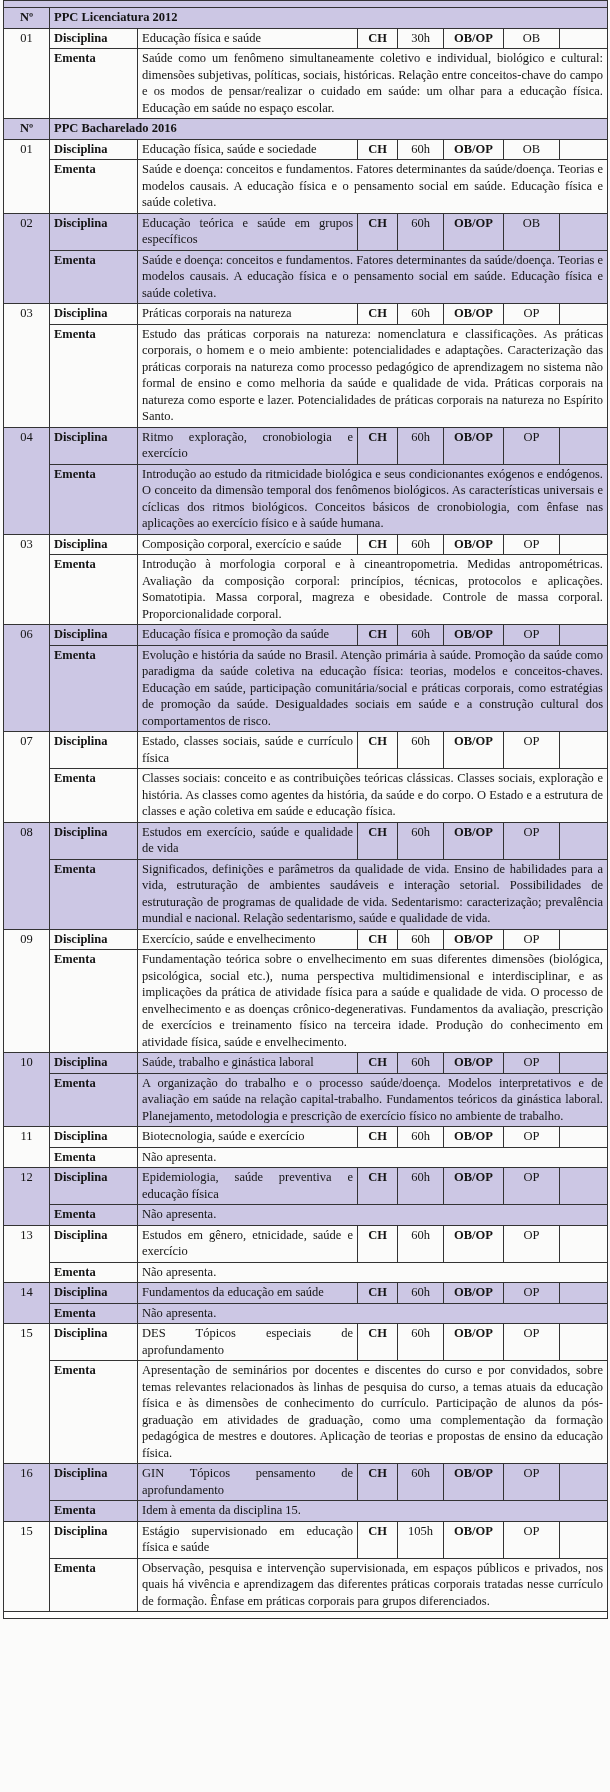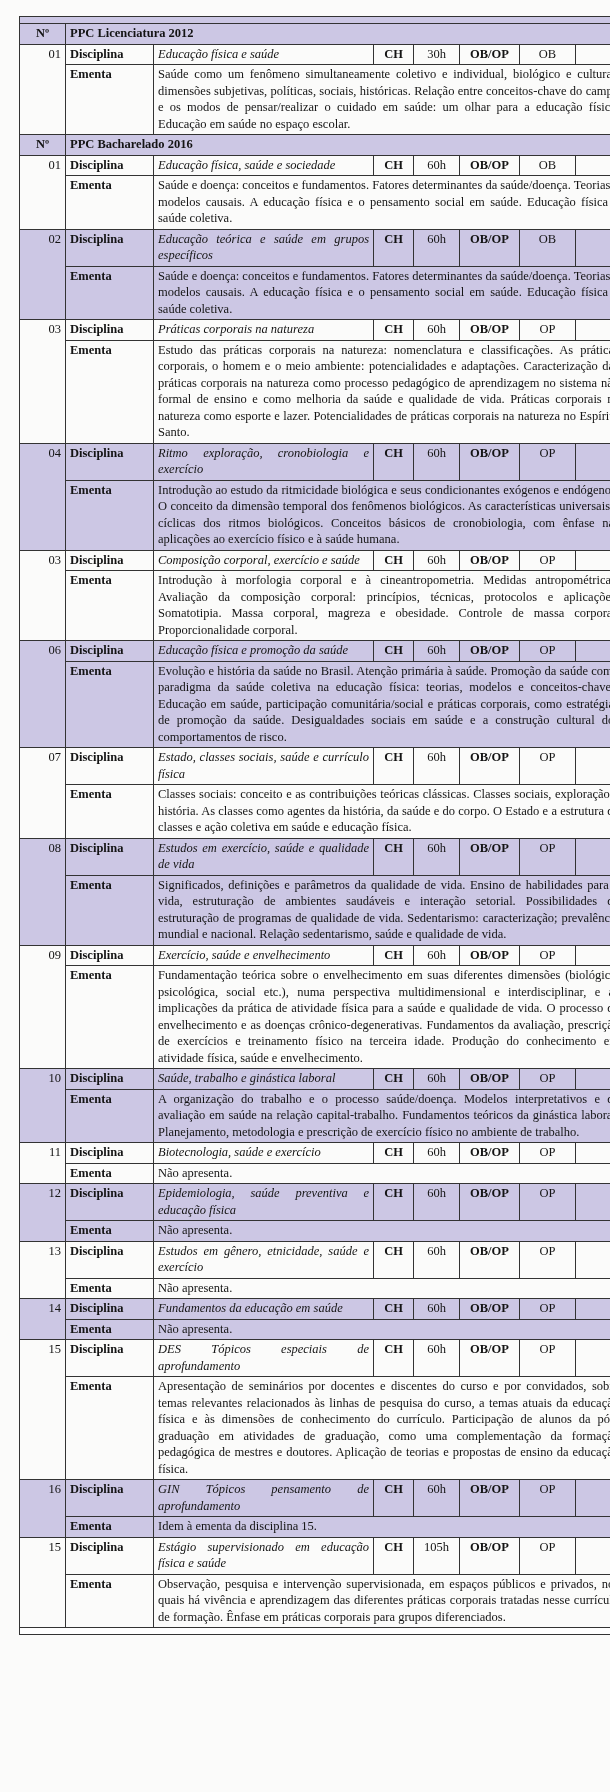--- a/index.html
+++ b/index.html
@@ -6,44 +6,44 @@
   html, body {
     margin: 0;
     padding: 0;
     background: var(--page-bg, #fbfbfa);
     font-family: "Liberation Serif", "DejaVu Serif", serif;
     color: #141414;
   }
   .page {
     width: 492px;
     min-height: 1792px;
-    padding: 16px;
+    padding: 0;
   }
   table.curriculum {
     border-collapse: collapse;
     table-layout: fixed;
     width: 604px;
     margin-left: 3px;
     margin-top: 0;
   }
   table.curriculum td {
     border: 1px solid #333;
     vertical-align: top;
     padding: 1px 4px 2px 4px;
     font-size: 12.5px;
     line-height: 1.32;
     overflow: hidden;
   }
   tr.shaded > td { background: var(--shade, #ccc7e4); }
   tr.section-header > td { background: var(--shade, #ccc7e4); font-weight: bold; }
   td.b { font-weight: bold; }
   td.c { text-align: center; }
-  td.j { text-align: justify; font-style: italic; }
+  td.j { text-align: justify; }
   td.num-cell {
-    text-align: right;
+    text-align: center;
     vertical-align: middle;
     font-size: 12.5px;
   }
   td.section-title { padding-left: 6px; }
   td.strip {
     height: 7px;
     padding: 0;
   }
   tr.strip-row.shaded > td { background: var(--shade, #ccc7e4); }
   tr.strip-row.plain > td { background: #ffffff; }

